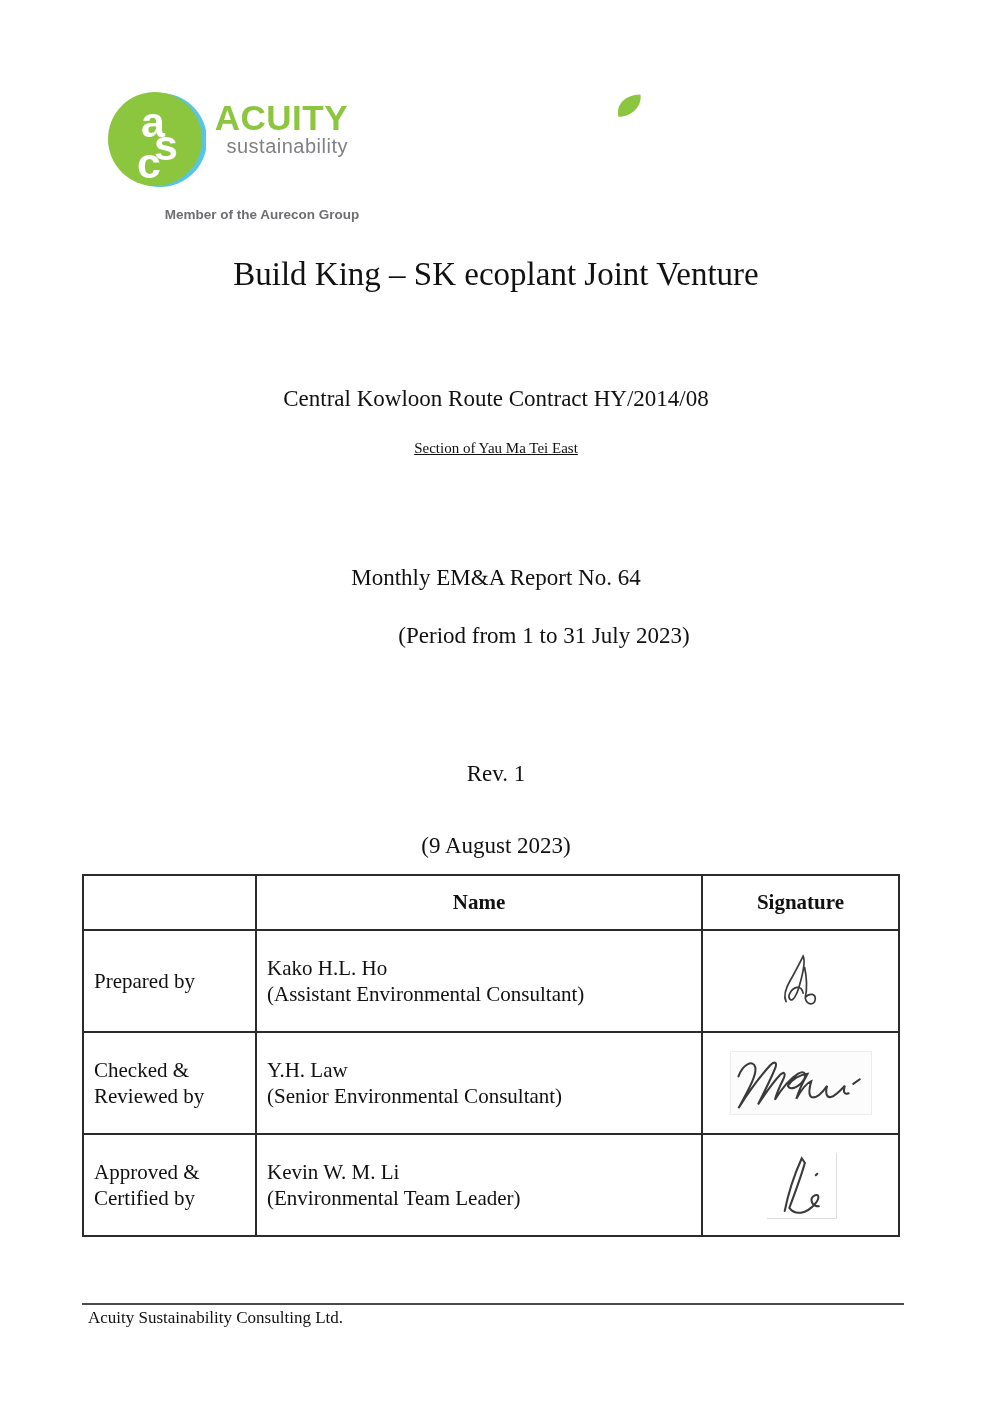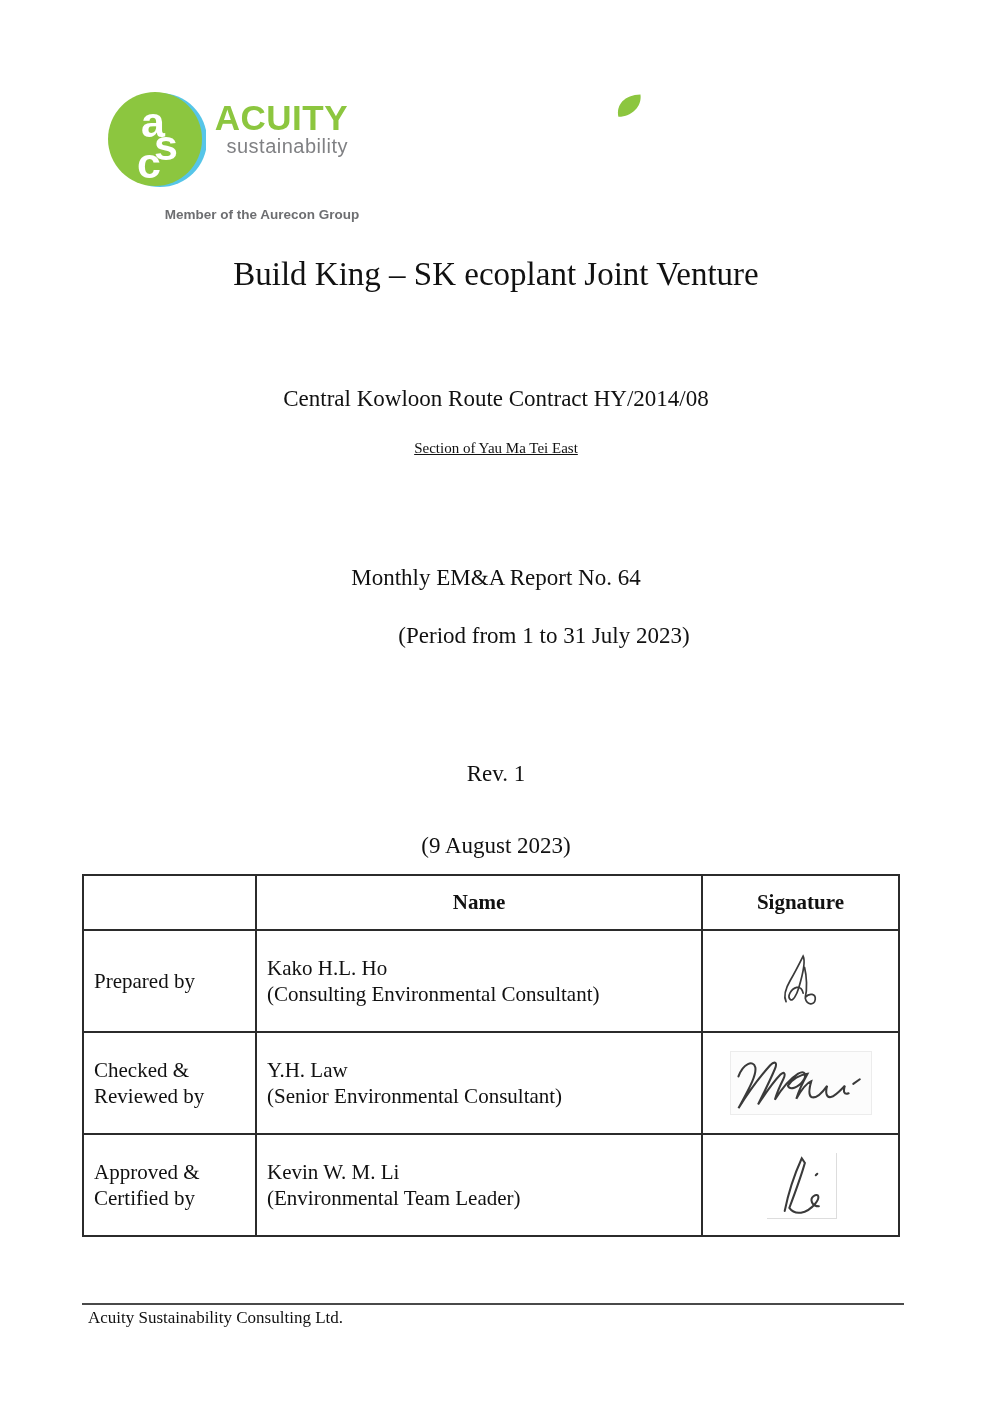--- a/index.html
+++ b/index.html
@@ -111,21 +111,21 @@
         <tr>
       <th></th>
       <th>Name</th>
       <th>Signature</th>
     </tr>
 
     <tr>
       <td class="cell-role">Prepared by</td>
       <td class="cell-name">
         <span>Kako H.L. Ho</span><br>
-        <span>(Consulting Environmental Consultant)</span>
+        <span>(Assistant Environmental Consultant)</span>
       </td>
       <td class="cell-sig">
         <span class="sig-wrap">
           <svg width="50" height="64" viewBox="0 0 70 90">
             <g fill="none" stroke="#3a3a3a" stroke-width="2.4" stroke-linecap="round">
               <path d="M14,74 C10,66 13,56 20,44 C27,32 34,18 38,10 C41,16 38,34 32,54 C29,64 24,74 20,71 C15,67 21,56 29,54 C34,53 37,57 38,62"></path>
               <path d="M40,26 C43,38 44,56 41,68 C47,61 56,63 55,71 C54,80 43,79 41,69"></path>
             </g>
           </svg>
         </span>

